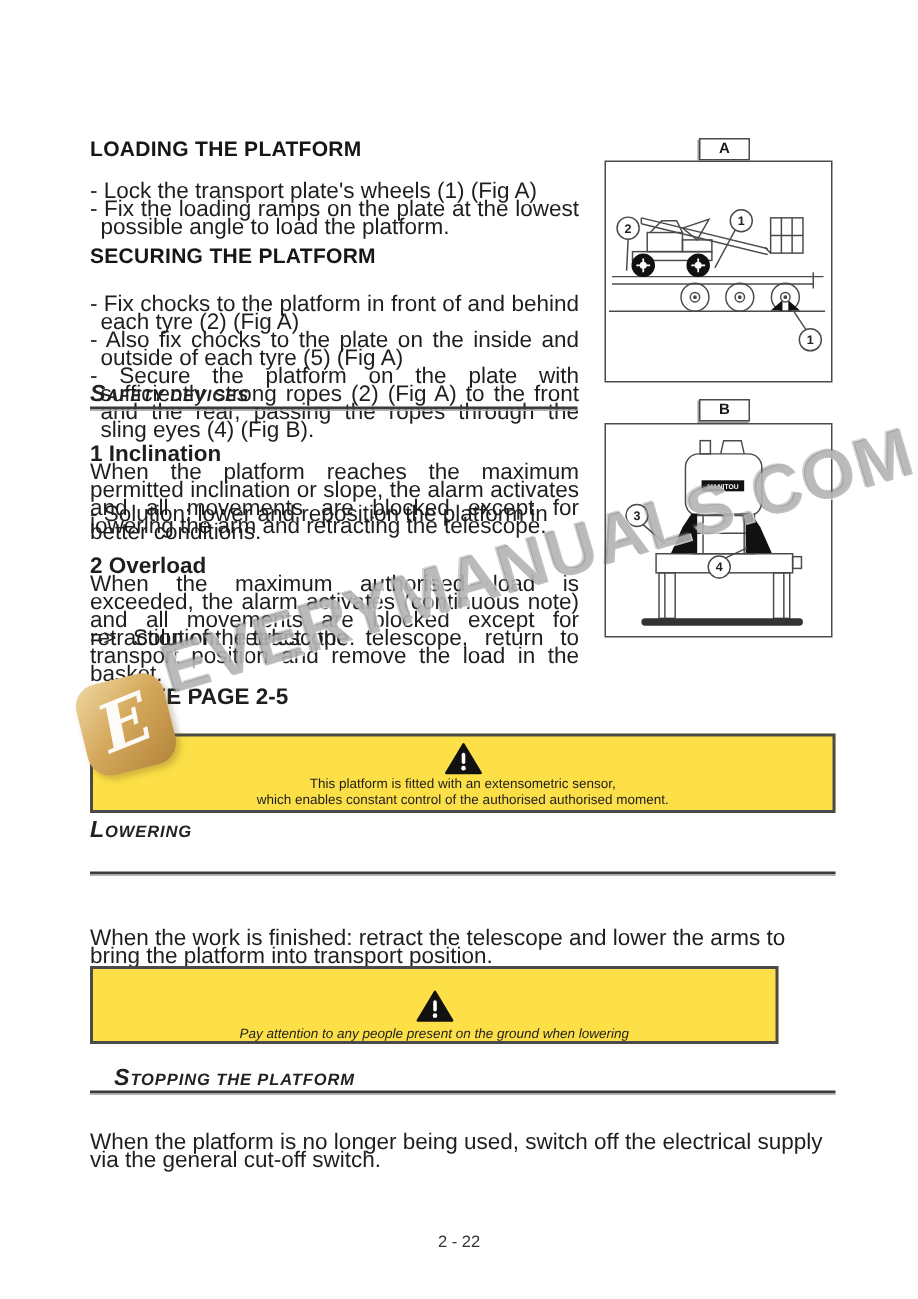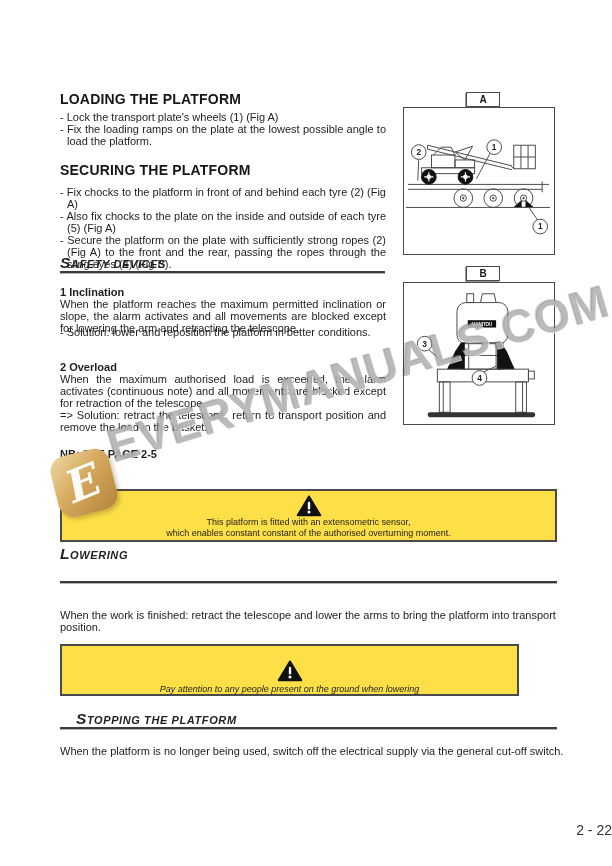--- a/index.html
+++ b/index.html
@@ -2,21 +2,21 @@
 <html><head>
 <meta charset="utf-8">
 <style>
   html,body{margin:0;padding:0;background:#ffffff;}
   .page{
     position:relative;width:612px;height:866px;background:#ffffff;overflow:hidden;
     font-family:"Liberation Sans",sans-serif;color:#1e1e1e;
   }
   .abs{position:absolute;}
   .h-sub{font-weight:700;font-size:14px;letter-spacing:.2px;color:#161616;}
-  .body{font-size:11px;line-height:12px;color:#1e1e1e;}
+  .body{font-size:15px;line-height:12px;color:#1e1e1e;margin-top:11px;}
   .just{text-align:justify;}
   .bold{font-weight:700;}
   .li{padding-left:7px;text-indent:-7px;}
   .section-heading{
     font-weight:700;font-style:italic;text-transform:uppercase;
     font-size:11px;letter-spacing:.6px;color:#222;
   }
   .section-heading::first-letter{font-size:15.5px;}
   .rule{height:3px;border-top:2px solid #3b3b3b;border-bottom:1px solid #b3b3b3;box-sizing:border-box;}
   .warnbox{
@@ -44,21 +44,21 @@
     width:60px;height:62px;border-radius:15px;
     background:linear-gradient(140deg,#eed7a2 0%,#d6aa5e 45%,#b2843a 100%);
     transform:rotate(-14deg);
     display:flex;align-items:center;justify-content:center;
     box-shadow:2px 3px 4px rgba(120,95,40,.35);
   }
   .watermark-logo .eglyph{
     font-family:"DejaVu Serif",serif;font-style:italic;font-weight:700;
     font-size:44px;color:rgba(255,255,255,.95);transform:rotate(-8deg);line-height:1;
   }
-  .page-number{font-size:14px;color:#333;text-align:right;width:100%;}
+  .page-number{font-size:11px;color:#333;text-align:center;width:100%;}
 </style>
 </head>
 <body>
 
 <div class="page">
 
   <div class="abs h-sub" style="left:60px;top:91px;width:330px;">LOADING THE PLATFORM</div>
   <div class="abs body just" style="left:60px;top:111px;width:326px;">
     <div class="li">- Lock the transport plate's wheels (1) (Fig A)</div>
     <div class="li">- Fix the loading ramps on the plate at the lowest possible angle to load the platform.</div>
@@ -84,21 +84,21 @@
 
   <div class="abs body bold" style="left:60px;top:448px;width:326px;">NB: SEE PAGE 2-5</div>
 
   <div class="abs warnbox" style="left:60px;top:489px;width:497px;height:53px;">
     <svg width="26" height="22" viewBox="0 0 30 26" style="margin-top:4px;">
       <path d="M15 1.5 L28.5 24 H1.5 Z" fill="#111" stroke="#111" stroke-width="2" stroke-linejoin="round"></path>
       <rect x="13.6" y="8" width="2.8" height="9" rx="1.4" fill="#fff"></rect>
       <circle cx="15" cy="20.2" r="1.8" fill="#fff"></circle>
     </svg>
     <div class="wtext">This platform is fitted with an extensometric sensor,</div>
-    <div class="wtext">which enables constant constant of the authorised overturning moment.</div>
+    <div class="wtext">which enables constant control of the authorised authorised moment.</div>
   </div>
 
   <div class="abs section-heading" style="left:60px;top:545px;width:497px;">Lowering</div>
   <div class="abs rule" style="left:60px;top:581px;width:497px;"></div>
   <div class="abs body" style="left:60px;top:609px;width:500px;">When the work is finished: retract the telescope and lower the arms to bring the platform into transport position.</div>
 
   <div class="abs warnbox" style="left:60px;top:644px;width:459px;height:52px;justify-content:flex-end;">
     <svg width="26" height="22" viewBox="0 0 30 26" style="margin-top:4px;">
       <path d="M15 1.5 L28.5 24 H1.5 Z" fill="#111" stroke="#111" stroke-width="2" stroke-linejoin="round"></path>
       <rect x="13.6" y="8" width="2.8" height="9" rx="1.4" fill="#fff"></rect>

